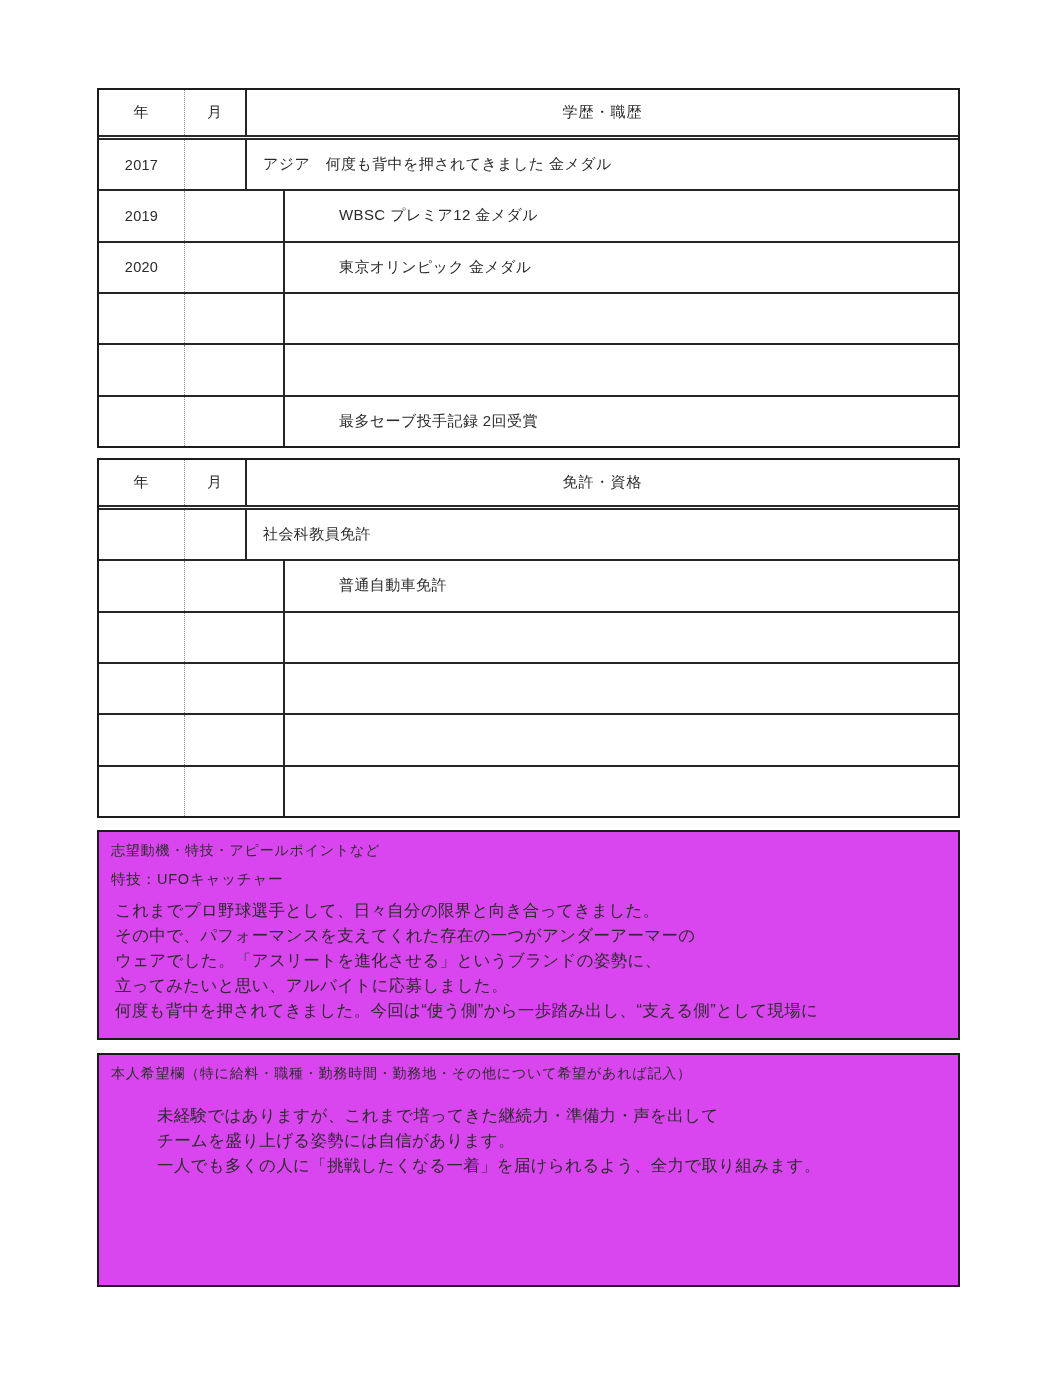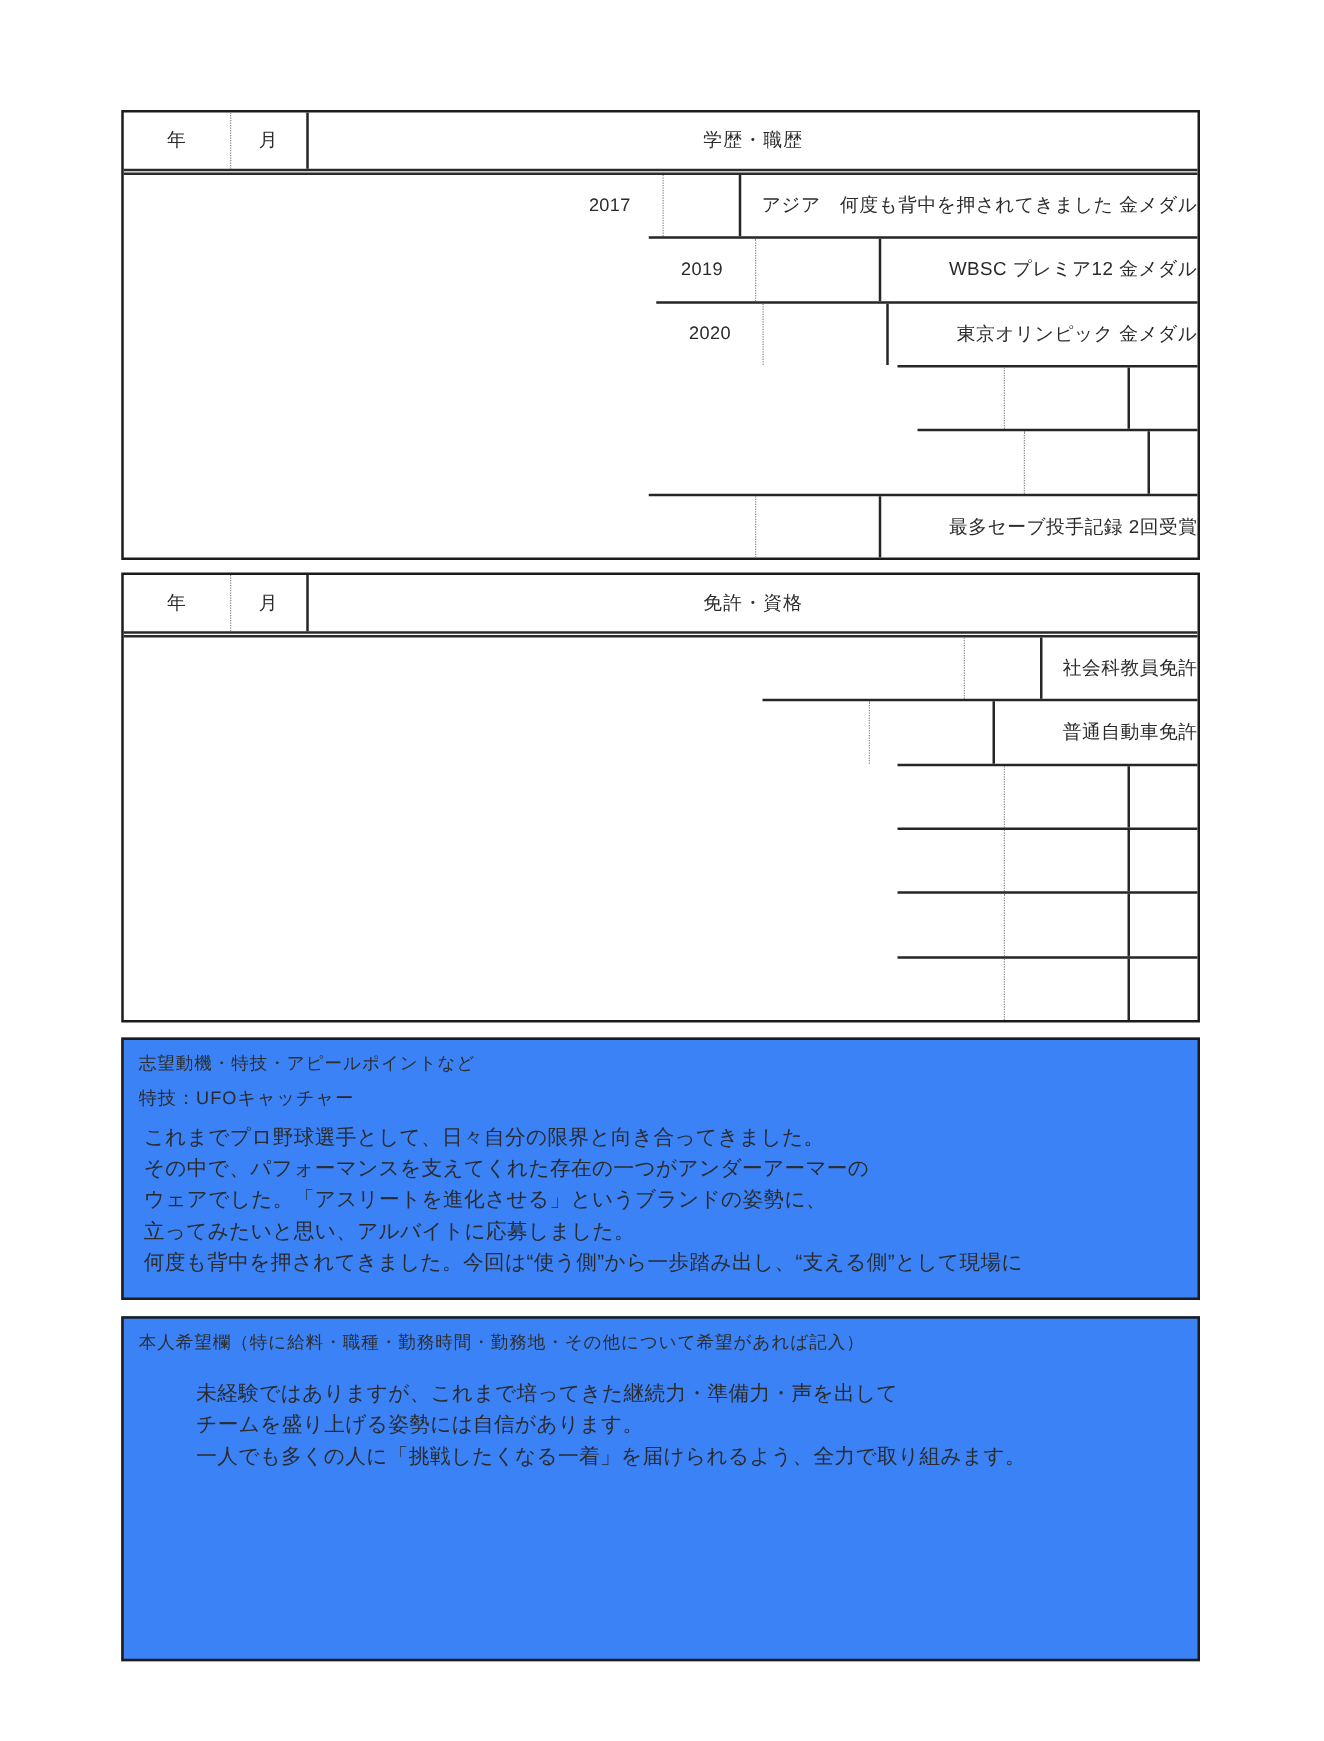--- a/index.html
+++ b/index.html
@@ -18,21 +18,21 @@
     position: absolute;
     left: 97px;
     width: 863px;
     height: 360px;
     border: 2.5px solid #1c1c1c;
     box-sizing: border-box;
     display: flex;
     flex-direction: column;
     background: #ffffff;
   }
-  .t-rows { flex: 1; display: flex; flex-direction: column; align-items: flex-end; }
+  .t-rows { flex: 1; display: flex; flex-direction: column; }
   .t-row { display: grid; grid-template-columns: 86px 62px 1fr; }
   .t-header { flex: 0 0 50px; border-bottom: 5px double #2a2a2a; box-sizing: border-box; }
   .t-data { flex: 1; }
   .t-data + .t-data { border-top: 2px solid #262626; gap: 38px; }
 
   .cell { display: flex; align-items: center; font-size: 15px; }
   .c-year {
     justify-content: center;
     border-right: 1.5px dotted #8a8a8a;
     font-size: 14.5px;
@@ -43,25 +43,25 @@
   .t-header .cell { font-size: 15px; letter-spacing: 1px; }
   .t-header .c-desc { justify-content: center; padding-left: 0; }
 
   
   .text-box {
     position: absolute;
     left: 97px;
     width: 863px;
     border: 2.5px solid #1c1c1c;
     box-sizing: border-box;
-    background: #3b82f6;
+    background: #d946ef;
     padding: 8px 12px;
   }
   #motivation-box { top: 830px; height: 210px; }
-  #wishes-box { top: 1053px; height: 276px; }
+  #wishes-box { top: 1053px; height: 234px; }
 
   .box-label { font-size: 14px; line-height: 20px; letter-spacing: 0.8px; color: #2e2e2e; }
   .skill-line { font-size: 14.5px; line-height: 22px; margin-top: 8px; letter-spacing: 0.8px; }
   .par { margin-top: 8px; font-size: 16.5px; line-height: 25px; letter-spacing: 0.3px; padding-left: 4px; }
   #wishes-box .par { margin-top: 20px; padding-left: 2px; margin-left: 44px; }
   .par-line { white-space: pre; }
 </style>
 </head>
 <body>
 

